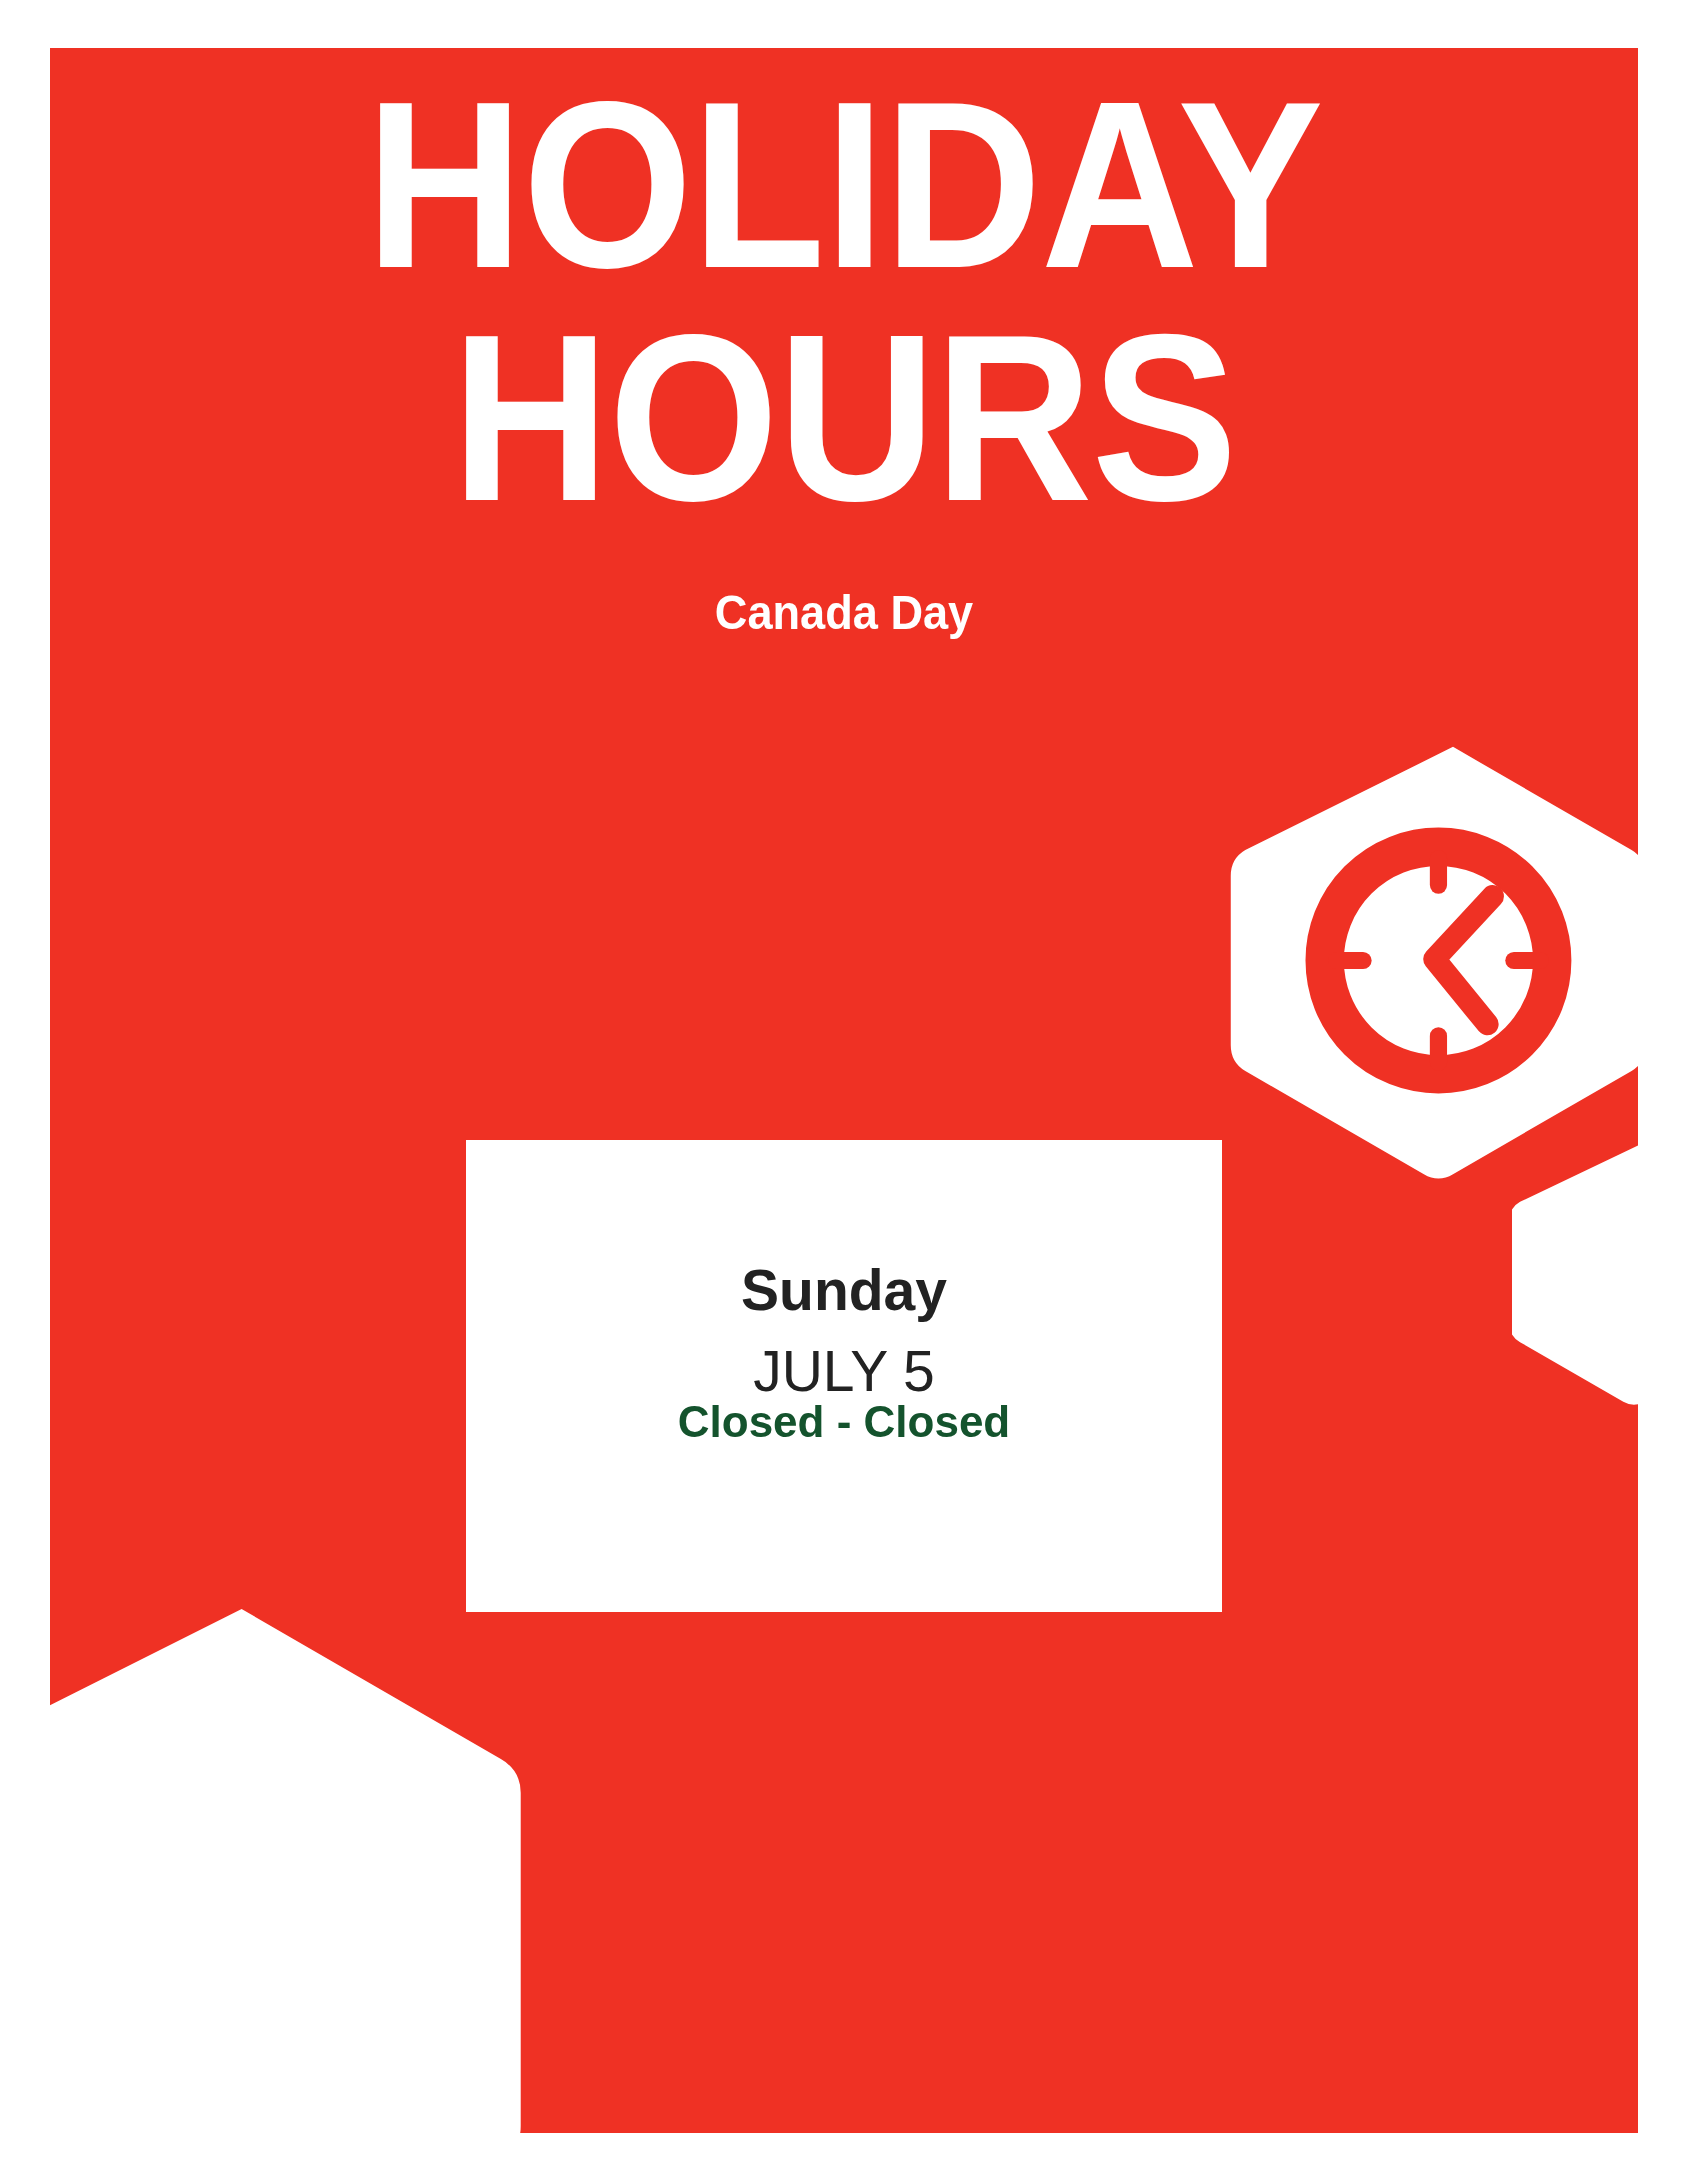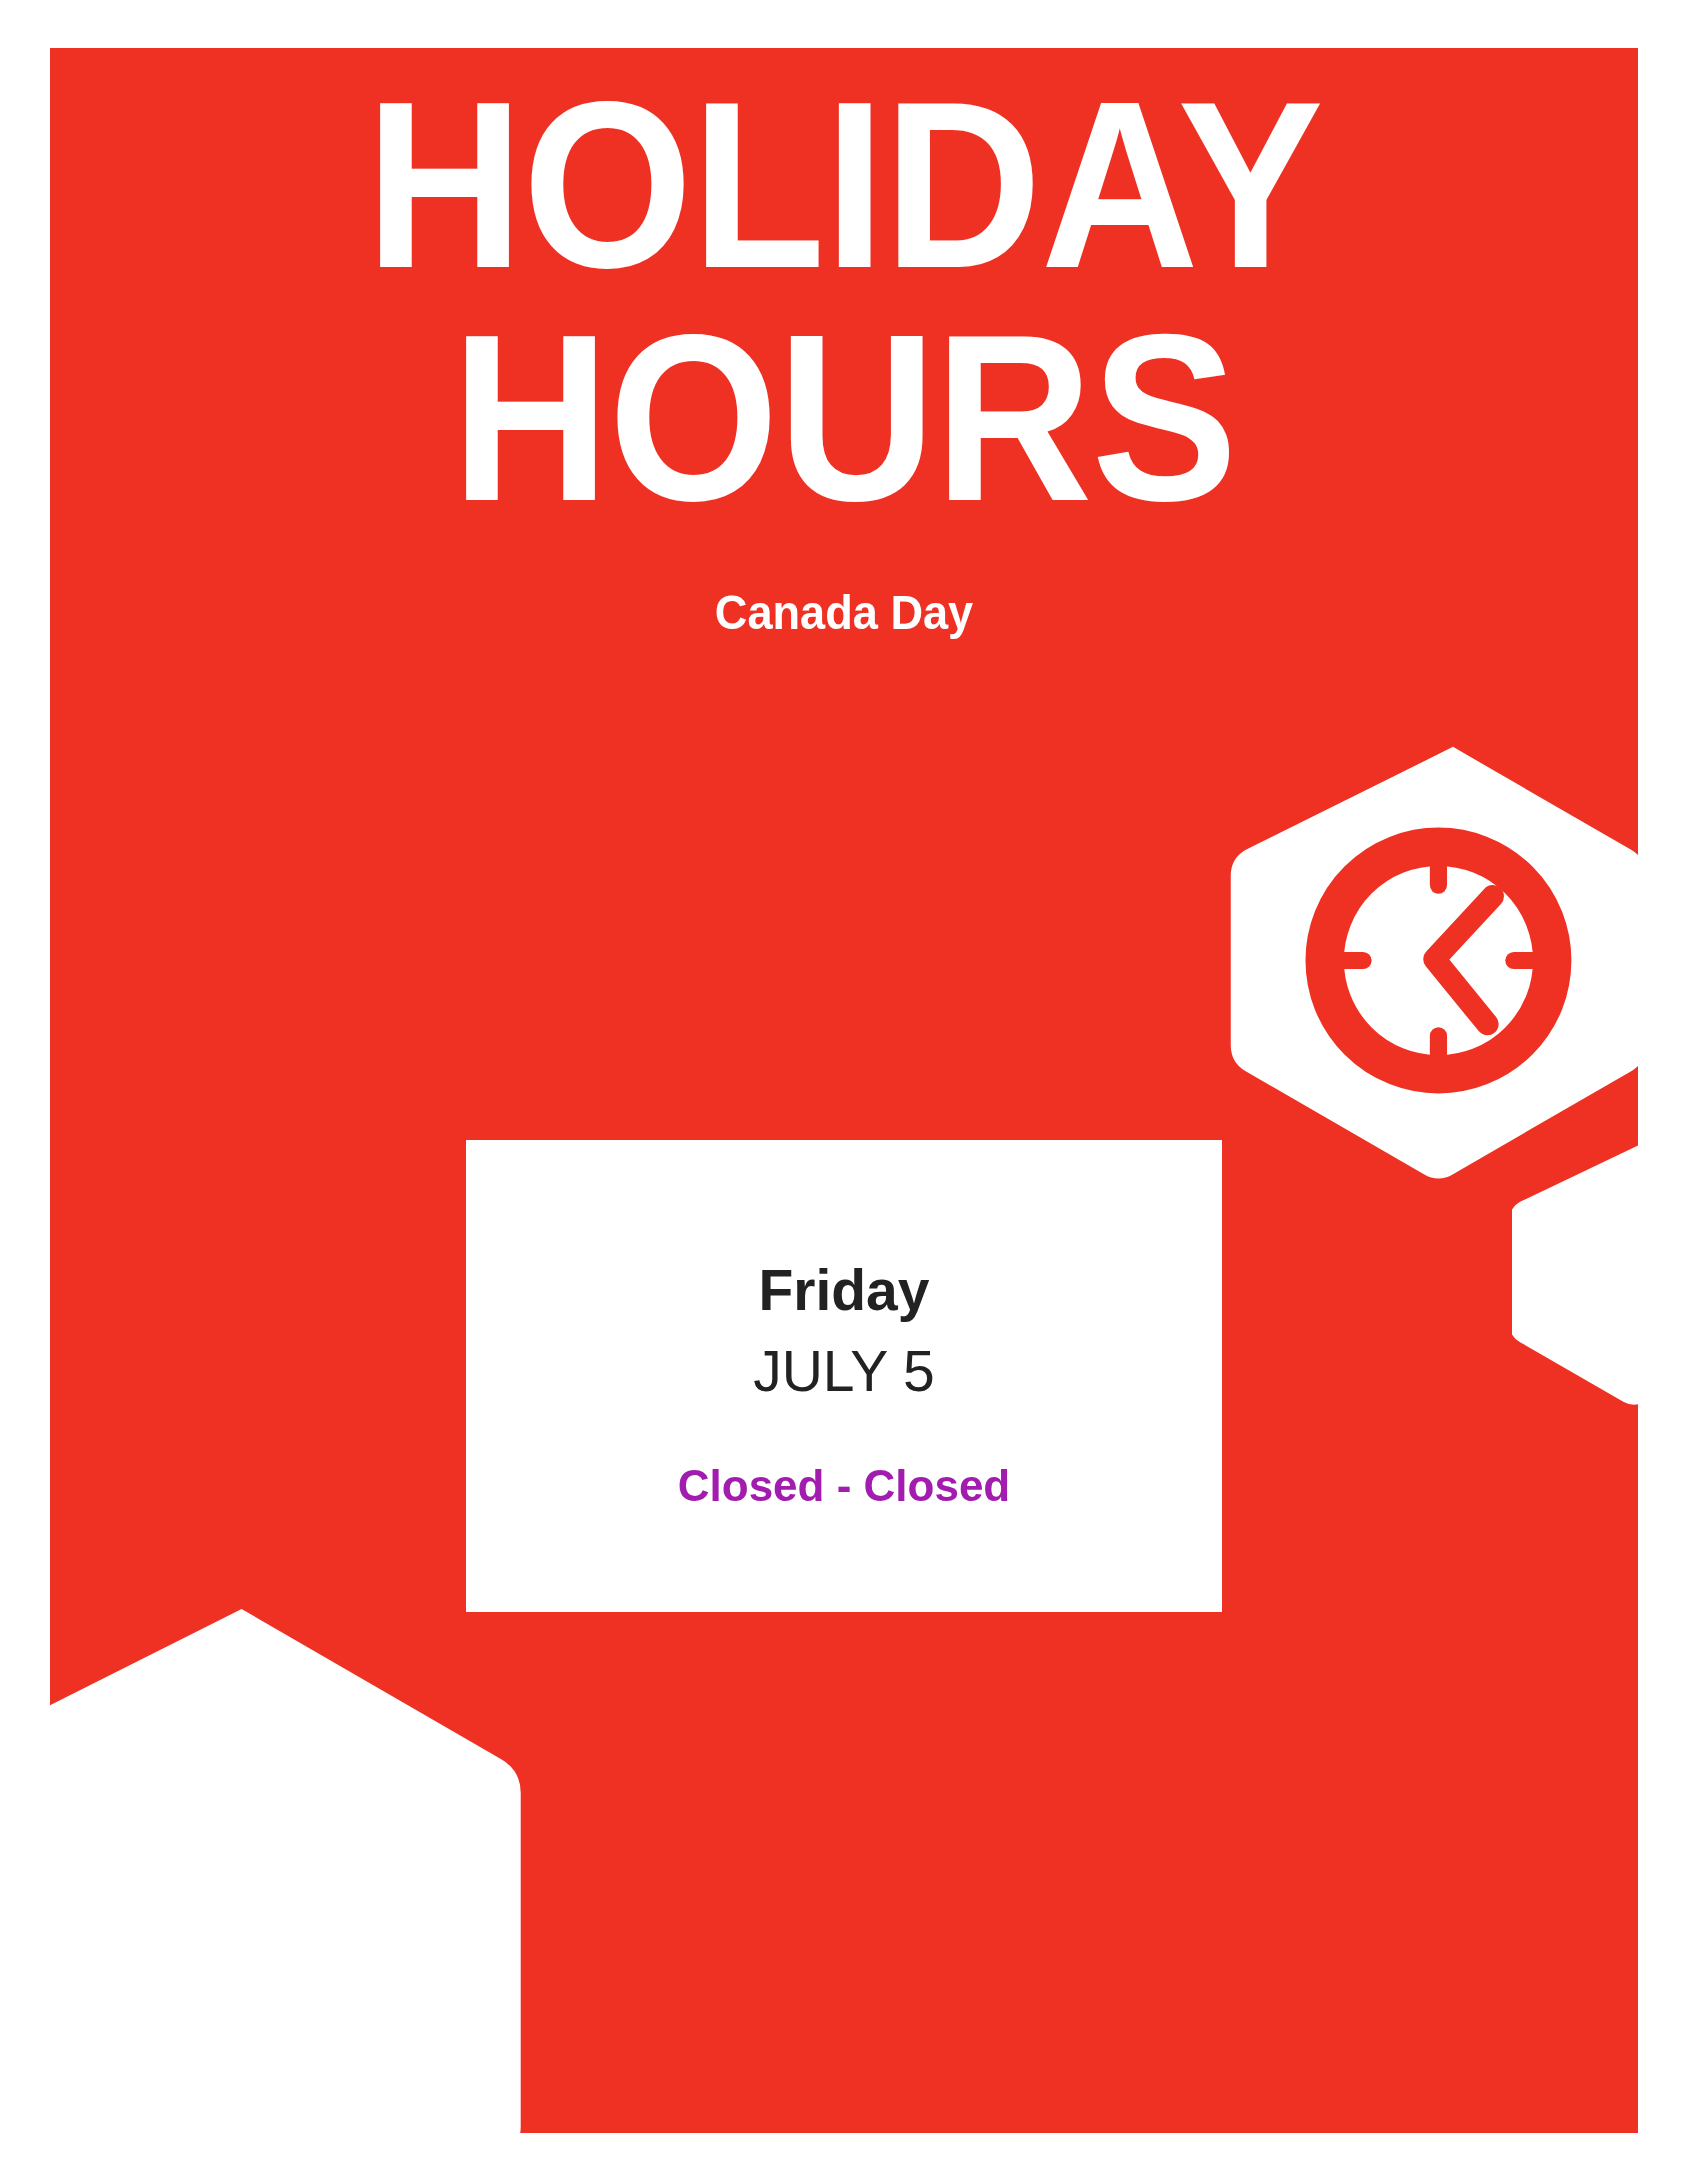--- a/index.html
+++ b/index.html
@@ -119,22 +119,21 @@
   .card-date {
     margin-top: 24px;
     color: #222222;
     font-family: "Liberation Sans Narrow", "Liberation Sans", sans-serif;
     font-weight: 400;
     font-size: 57px;
     line-height: 1;
     letter-spacing: 0px;
   }
   .card-hours {
-    margin-top: 64px;
-    color: #a21caf;
+    color: #14532d;
     font-family: "Liberation Sans Narrow", "Liberation Sans", sans-serif;
     font-weight: 700;
     font-size: 44px;
     line-height: 1;
     letter-spacing: 0px;
   }
 </style>
 </head>
 <body>
 
@@ -204,21 +203,21 @@
                  Q600 1157 570 1140
                  L178 913
                  Q148 896 148 862
                  L148 358
                  Q148 324 178 307
                  Z" fill="#ffffff"></path>
       </svg>
     </div>
 
     <div class="info-card">
-      <div class="card-day">Friday</div>
+      <div class="card-day">Sunday</div>
       <div class="card-date">JULY 5</div>
       <div class="card-hours">Closed - Closed</div>
     </div>
 
   </div>
 
 </div>
 
 
 </body></html>

